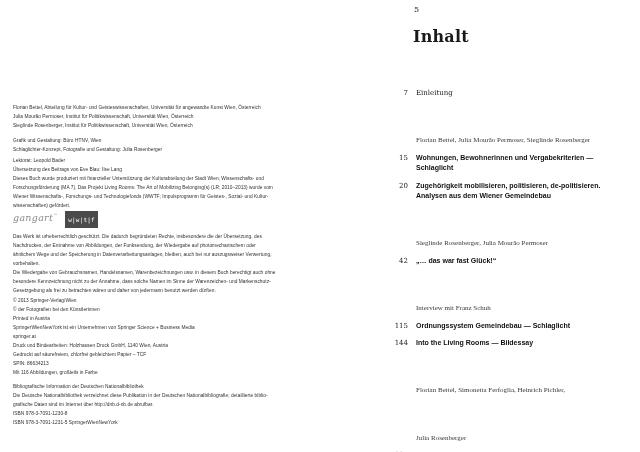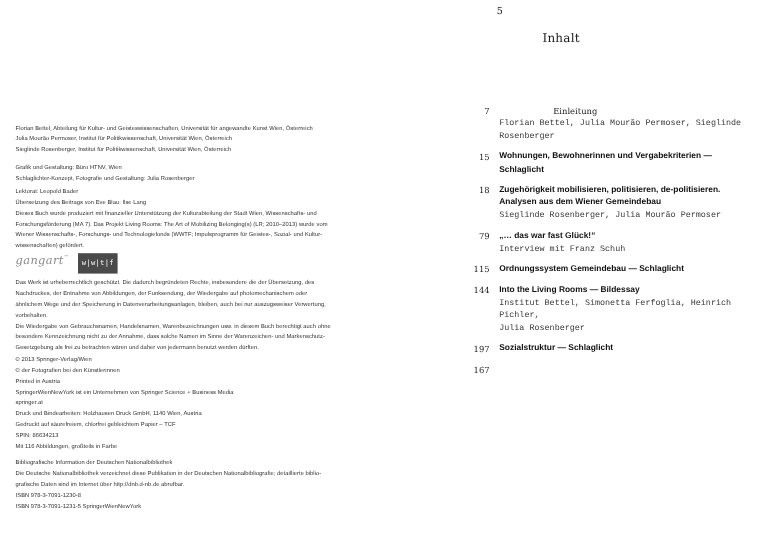--- a/index.html
+++ b/index.html
@@ -41,45 +41,45 @@
     display:flex;align-items:center;justify-content:center;
     letter-spacing:.2px;
   }
   
   .folio{
     position:absolute;left:414px;top:5px;
     font-family:"DejaVu Serif",serif;font-size:8px;color:#222;
   }
   .inhalt-heading{
     position:absolute;left:413px;top:27px;
-    font-family:"DejaVu Serif",serif;font-size:10px;font-weight:normal;
-    color:#1a1a1a;letter-spacing:.2px;margin-left:39px;
+    font-family:"DejaVu Serif",serif;font-size:16px;font-weight:bold;
+    color:#1a1a1a;letter-spacing:.2px;
   }
   .toc{
     position:absolute;left:384px;top:88px;width:252px;
   }
   .toc-entry{display:flex;margin-bottom:7px;}
   .toc-num{
     width:24px;text-align:right;flex:none;
     font-family:"DejaVu Serif",serif;font-size:7px;line-height:10.4px;
     color:#222;
   }
   .toc-body{margin-left:8px;width:214px;}
   .t-bold{
     font-family:"Liberation Sans",sans-serif;font-size:7px;line-height:10.4px;
     font-weight:bold;color:#111;
   }
   .t-reg{
     font-family:"DejaVu Serif",serif;font-size:7px;line-height:10.4px;
     color:#222;
-    margin-left:45px;
   }
   .a-line{
-    font-family:Liberation Mono, monospace;font-size:7px;line-height:10.4px;
+    font-family:Liberation Serif, serif;font-size:7px;line-height:10.4px;
     color:#3a3a3a;
+    margin-top:37px;
   }
 </style>
 </head>
 <body>
 
 <div>
   <div id="blk-editors" class="imprint-block">
       <div class="tline">Florian Bettel, Abteilung für Kultur- und Geisteswissenschaften, Universität für angewandte Kunst Wien, Österreich</div>
       <div class="tline">Julia Mourão Permoser, Institut für Politikwissenschaft, Universität Wien, Österreich</div>
       <div class="tline">Sieglinde Rosenberger, Institut für Politikwissenschaft, Universität Wien, Österreich</div>
@@ -155,51 +155,51 @@
 
   <div class="toc-entry">
     <div class="toc-num">15</div>
     <div class="toc-body">
           <div class="t-bold">Wohnungen, Bewohnerinnen und Vergabekriterien —</div>
           <div class="t-bold">Schlaglicht</div>
         </div>
   </div>
 
   <div class="toc-entry">
-    <div class="toc-num">18</div>
+    <div class="toc-num">20</div>
     <div class="toc-body">
           <div class="t-bold">Zugehörigkeit mobilisieren, politisieren, de-politisieren.</div>
           <div class="t-bold">Analysen aus dem Wiener Gemeindebau</div>
           <div class="a-line">Sieglinde Rosenberger, Julia Mourão Permoser</div>
         </div>
   </div>
 
 
   <div class="toc-entry">
-    <div class="toc-num">79</div>
+    <div class="toc-num">42</div>
     <div class="toc-body">
           <div class="t-bold">„… das war fast Glück!“</div>
           <div class="a-line">Interview mit Franz Schuh</div>
         </div>
   </div>
 
 
 
   <div class="toc-entry">
     <div class="toc-num">115</div>
     <div class="toc-body">
           <div class="t-bold">Ordnungssystem Gemeindebau — Schlaglicht</div>
         </div>
   </div>
 
   <div class="toc-entry">
     <div class="toc-num">144</div>
     <div class="toc-body">
           <div class="t-bold">Into the Living Rooms — Bildessay</div>
-          <div class="a-line">Institut Bettel, Simonetta Ferfoglia, Heinrich Pichler,</div>
+          <div class="a-line">Florian Bettel, Simonetta Ferfoglia, Heinrich Pichler,</div>
           <div class="a-line">Julia Rosenberger</div>
         </div>
   </div>
 
 
   <div class="toc-entry">
     <div class="toc-num">197</div>
     <div class="toc-body">
           <div class="t-bold">Sozialstruktur — Schlaglicht</div>
         </div>

